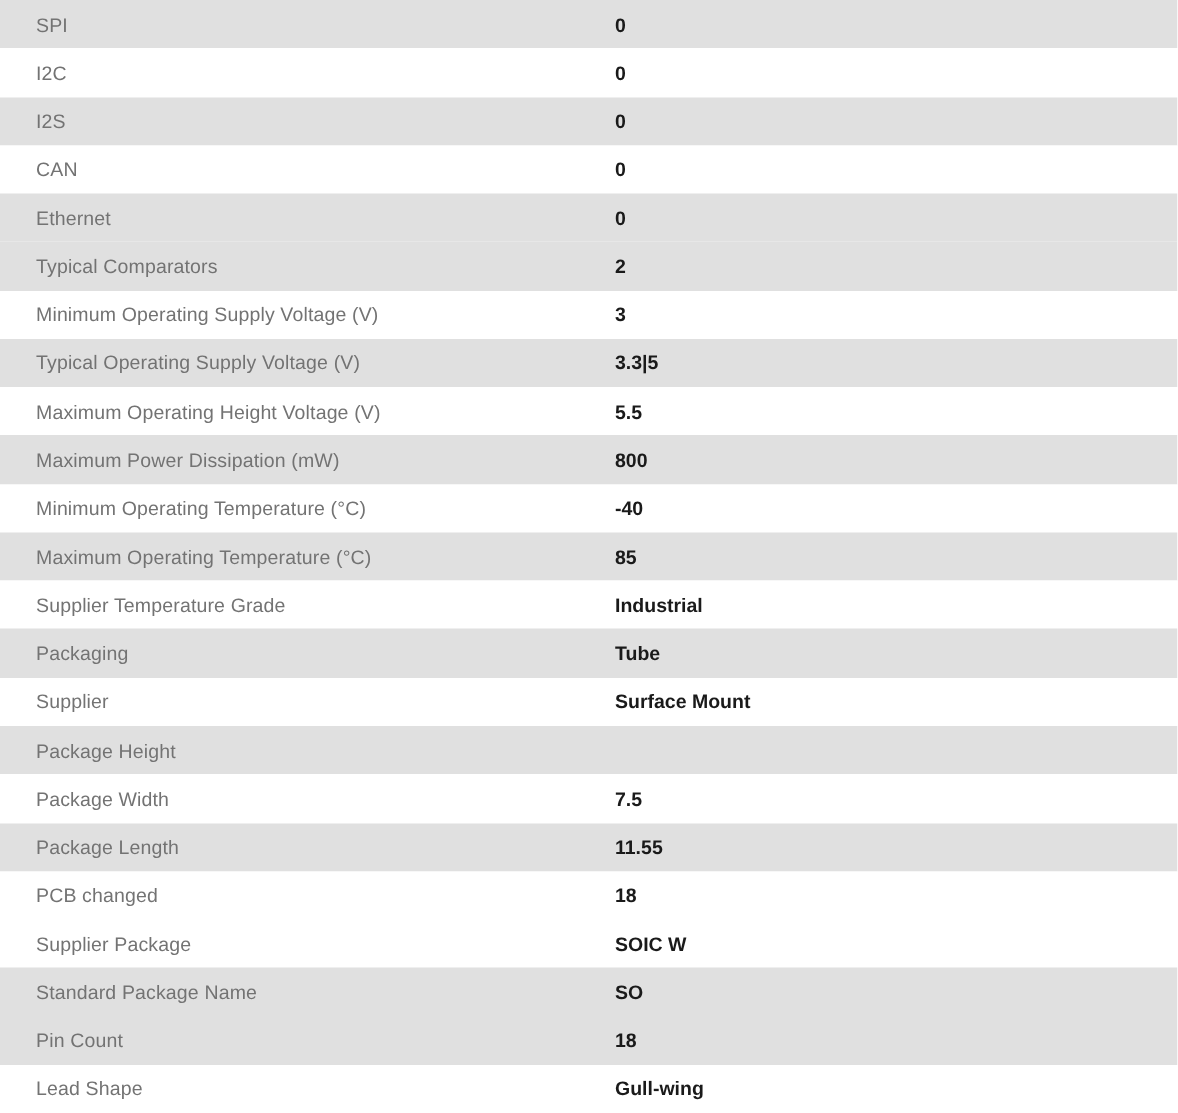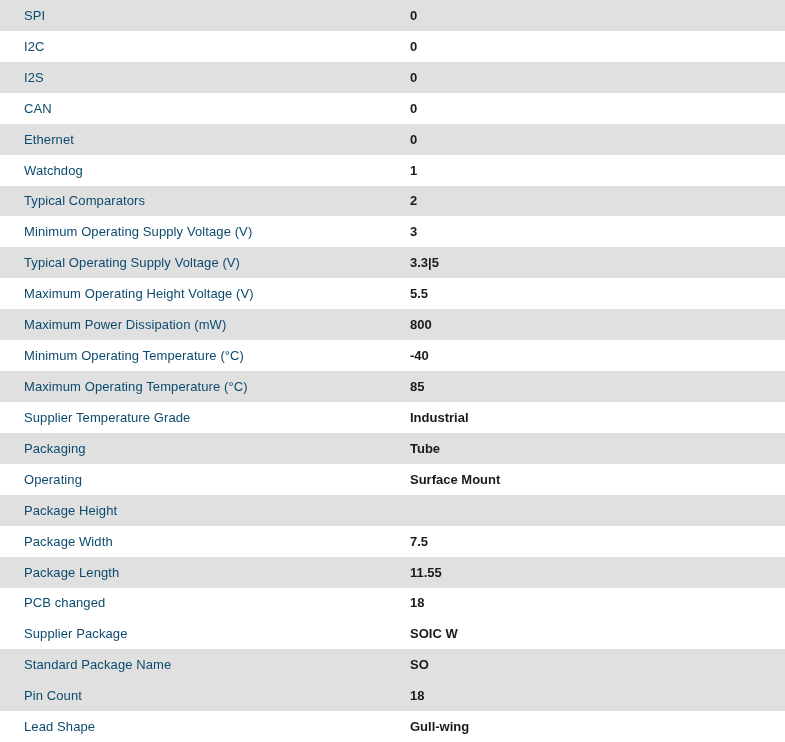--- a/index.html
+++ b/index.html
@@ -27,21 +27,21 @@
   }
   .spec-row.alt {
     background: #e0e0e0;
   }
   .spec-label {
     box-sizing: border-box;
     width: 410px;
     padding-left: 24px;
     font-size: 13px;
     font-weight: 400;
-    color: #0c4a6e;
+    color: #737373;
     letter-spacing: 0.1px;
     white-space: nowrap;
   }
   .spec-value {
     flex: 1;
     font-size: 13px;
     font-weight: 700;
     color: #1a1a1a;
     white-space: nowrap;
   }
@@ -68,24 +68,20 @@
   <div class="spec-row">
     <div class="spec-label">CAN</div>
     <div class="spec-value">0</div>
   </div>
 
   <div class="spec-row alt">
     <div class="spec-label">Ethernet</div>
     <div class="spec-value">0</div>
   </div>
 
-  <div class="spec-row">
-    <div class="spec-label">Watchdog</div>
-    <div class="spec-value">1</div>
-  </div>
 
   <div class="spec-row alt">
     <div class="spec-label">Typical Comparators</div>
     <div class="spec-value">2</div>
   </div>
 
   <div class="spec-row">
     <div class="spec-label">Minimum Operating Supply Voltage (V)</div>
     <div class="spec-value">3</div>
   </div>
@@ -119,21 +115,21 @@
     <div class="spec-label">Supplier Temperature Grade</div>
     <div class="spec-value">Industrial</div>
   </div>
 
   <div class="spec-row alt">
     <div class="spec-label">Packaging</div>
     <div class="spec-value">Tube</div>
   </div>
 
   <div class="spec-row">
-    <div class="spec-label">Operating</div>
+    <div class="spec-label">Supplier</div>
     <div class="spec-value">Surface Mount</div>
   </div>
 
   <div class="spec-row alt">
     <div class="spec-label">Package Height</div>
   </div>
 
   <div class="spec-row">
     <div class="spec-label">Package Width</div>
     <div class="spec-value">7.5</div>

